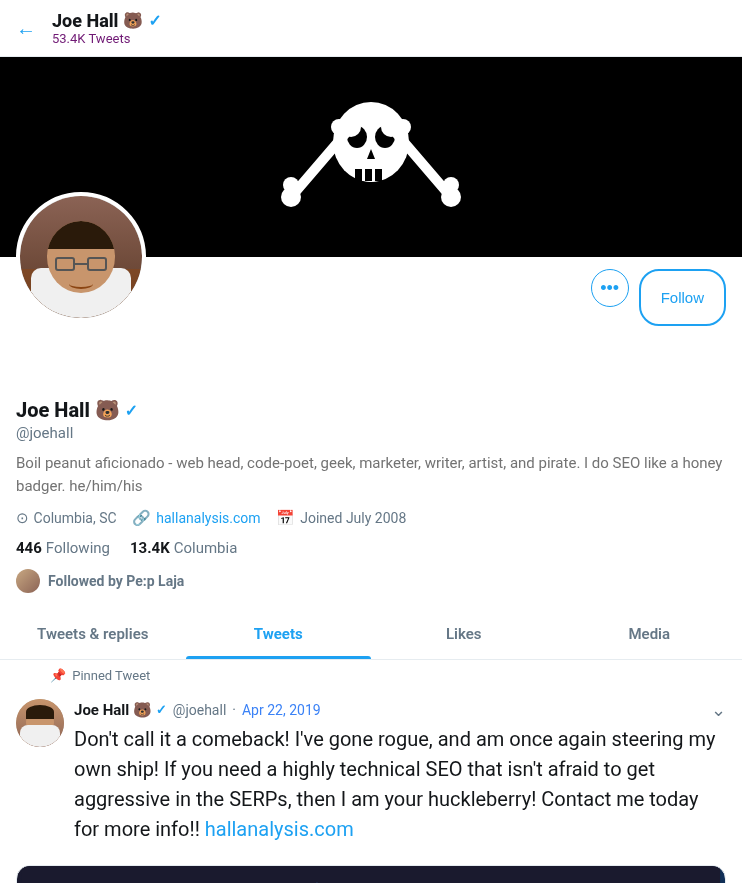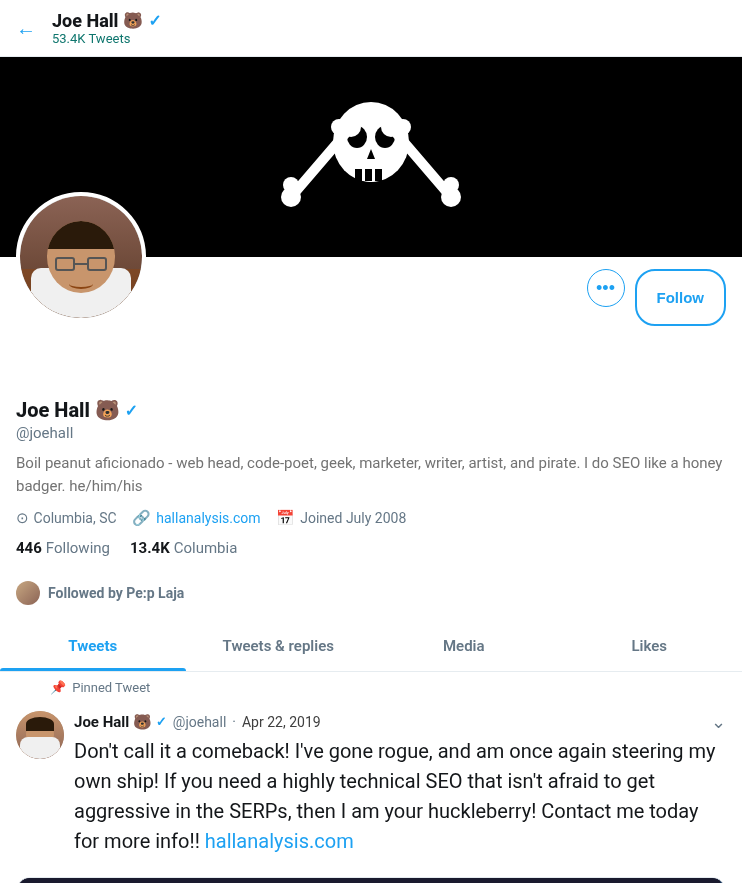--- a/index.html
+++ b/index.html
@@ -31,21 +31,21 @@
     .top-bar-name {
       font-size: 18px;
       font-weight: 800;
       color: #14171a;
       display: flex;
       align-items: center;
       gap: 5px;
     }
     .top-bar-tweets {
       font-size: 13px;
-      color: #0f766e;
+      color: #701a75;
     }
     .verified-badge {
       color: #1da1f2;
       font-size: 16px;
     }
     .emoji-bear {
       font-size: 16px;
     }
 
     
@@ -101,21 +101,21 @@
       justify-content: center;
       color: #1da1f2;
       font-size: 18px;
     }
     .btn-follow {
       padding: 18px 20px;
       border-radius: 20px;
       border: 2px solid #1da1f2;
       background: #fff;
       color: #1da1f2;
-      font-weight: 700;
+      font-weight: 400;
       font-size: 15px;
       cursor: pointer;
     }
 
     
     .profile-info {
       padding: 60px 16px 0;
     }
     .display-name {
       font-size: 20px;
@@ -157,21 +157,21 @@
     }
     .meta-icon {
       font-size: 15px;
       color: #657786;
     }
 
     
     .stats-row {
       display: flex;
       gap: 20px;
-      margin-bottom: 24px;
+      margin-bottom: 12px;
     }
     .stat-item {
       display: flex;
       gap: 4px;
       font-size: 15px;
       cursor: pointer;
     }
     .stat-count {
       font-weight: 700;
       color: #14171a;
@@ -275,21 +275,21 @@
     }
     .tweet-handle {
       color: #657786;
       font-size: 14px;
     }
     .tweet-dot {
       color: #657786;
       font-size: 14px;
     }
     .tweet-date {
-      color: #404040;
+      color: #3b82f6;
       font-size: 14px;
     }
     .tweet-dropdown {
       margin-left: auto;
       color: #657786;
       cursor: pointer;
       font-size: 18px;
     }
     .tweet-text {
       font-size: 20px;
@@ -419,24 +419,24 @@
     </div>
   </div>
 
   <div class="followed-by">
     <div class="followed-avatar"></div>
     <span>Followed by Pe:p Laja</span>
   </div>
 </div>
 
 <div class="tabs">
+  <div class="tab">Tweets &amp; replies</div>
   <div class="tab active">Tweets</div>
-  <div class="tab">Tweets &amp; replies</div>
+  <div class="tab">Likes</div>
   <div class="tab">Media</div>
-  <div class="tab">Likes</div>
 </div>
 
 <div class="pinned-label">
   <span>📌</span>
   <span>Pinned Tweet</span>
 </div>
 
 <div class="tweet">
   <div class="tweet-header">
     <div class="tweet-avatar">

